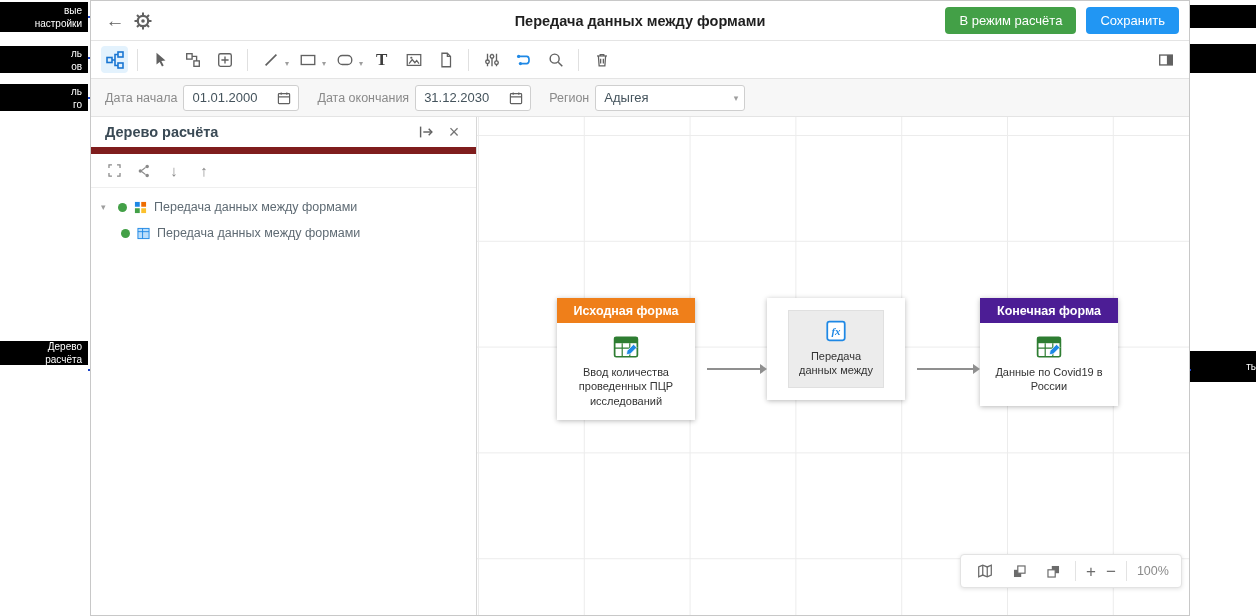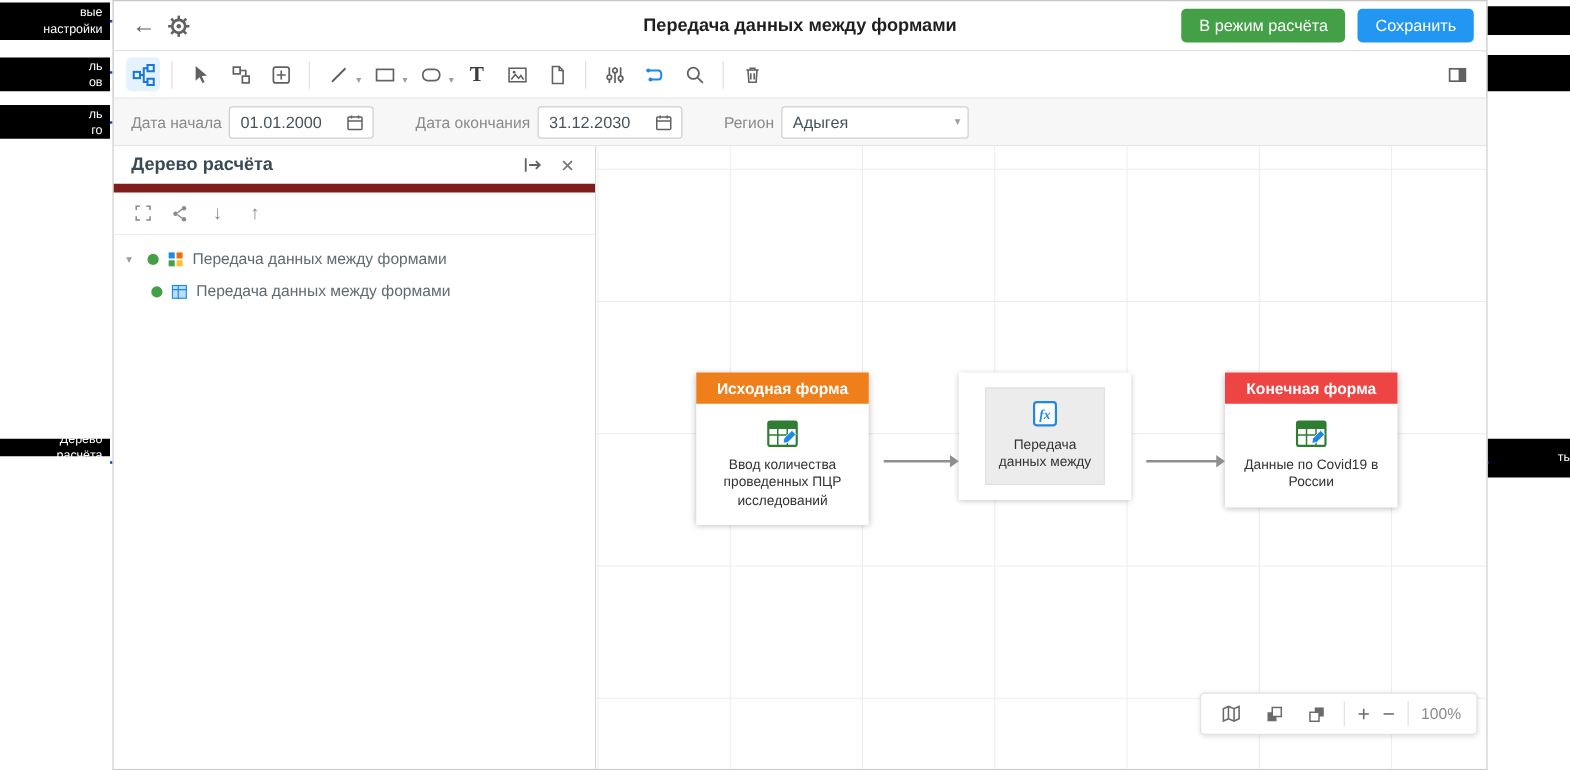--- a/index.html
+++ b/index.html
@@ -45,21 +45,21 @@
 
   
   .fbar { height:38px; min-height:38px; background:#f7f7f7; border-bottom:1px solid #e4e4e4;
           display:flex; align-items:center; padding:0 14px; gap:6px; font-size:12.5px; color:#8a8a8a; }
   .flabel { white-space:nowrap; }
   .finput { height:26px; border:1px solid #cfcfcf; border-radius:3px; background:#fff;
             display:flex; align-items:center; justify-content:space-between; padding:0 6px 0 8px;
             width:116px; font-size:13px; color:#44535c; gap:6px; cursor:text; }
   .fselect { width:150px; cursor:pointer; }
   .selcaret { font-size:9px; color:#9e9e9e; }
-  .mleft { margin-left:27px; }
+  .mleft { margin-left:12px; }
 
   
   .main { flex:1; display:flex; min-height:0; }
   .panel { width:386px; min-width:386px; border-right:1px solid #d7d7d7; display:flex;
            flex-direction:column; background:#fff; }
   .phead { height:37px; min-height:37px; display:flex; align-items:center; padding:0 8px 0 14px;
            border-bottom:7px solid #7f1d1d; }
   .ptitle { font-weight:bold; font-size:14.5px; color:#3a4a55; flex:1; }
   .closex { font-size:18px; color:#757575; }
   .ptool { height:34px; min-height:34px; display:flex; align-items:center; gap:4px; padding:0 10px;
@@ -106,21 +106,21 @@
     <div>настройки</div>
   </div>
   <div class="callout left-text" style="left:0;top:46px;width:88px;height:27px">
     <div>ль</div>
     <div>ов</div>
   </div>
   <div class="callout left-text" style="left:0;top:84px;width:88px;height:27px">
     <div>ль</div>
     <div>го</div>
   </div>
-  <div class="callout left-text" style="left:0;top:351px;width:88px;height:14px">
+  <div class="callout left-text" style="left:0;top:341px;width:88px;height:24px">
     <div>Дерево</div>
     <div>расчёта</div>
   </div>
   <div class="callout" style="left:1187px;top:5px;width:69px;height:23px"></div>
   <div class="callout" style="left:1187px;top:44px;width:69px;height:29px"></div>
   <div class="callout right-text" style="left:1190px;top:351px;width:66px;height:31px">
     <div>ть</div>
   </div>
 
   <div class="cline" style="left:88px;top:16px;width:14px"></div>
@@ -418,21 +418,21 @@
                   <rect x="3" y="2.5" width="16" height="17" rx="2" fill="#fff" stroke="#1E88E5" stroke-width="1.6"></rect>
                   <text x="11" y="15" font-size="10" font-style="italic" font-weight="bold" fill="#1E88E5" text-anchor="middle" font-family="Liberation Serif, DejaVu Serif, serif">fx</text>
                 </svg>
               </span>
               <div class="ncaption">Передача данных между</div>
             </div>
           </div>
         </div>
 
         <div class="node" style="left:503px;top:181px">
-          <div class="nhead" style="background-color: #ef4444;">Конечная форма</div>
+          <div class="nhead" style="background-color: #4c1d95;">Конечная форма</div>
           <div class="nbody">
             <span class="svgwrap">
               <svg width="26" height="24" viewBox="0 0 24 22">
                 <rect x="1.5" y="2" width="21" height="18" rx="1.5" fill="#fff" stroke="#2E7D32" stroke-width="1.6"></rect>
                 <rect x="1.5" y="2" width="21" height="5.5" fill="#2E7D32"></rect>
                 <path d="M1.5 12h21M8.5 7.5V20M15.5 7.5V20" stroke="#2E7D32" stroke-width="1.1" fill="none"></path>
                 <path d="M13 14.5l6-6 3 3-6 6-3.6.6z" fill="#1E88E5" stroke="#fff" stroke-width=".7"></path>
               </svg>
             </span>
             <div class="ncaption">Данные по Covid19 в России</div>

